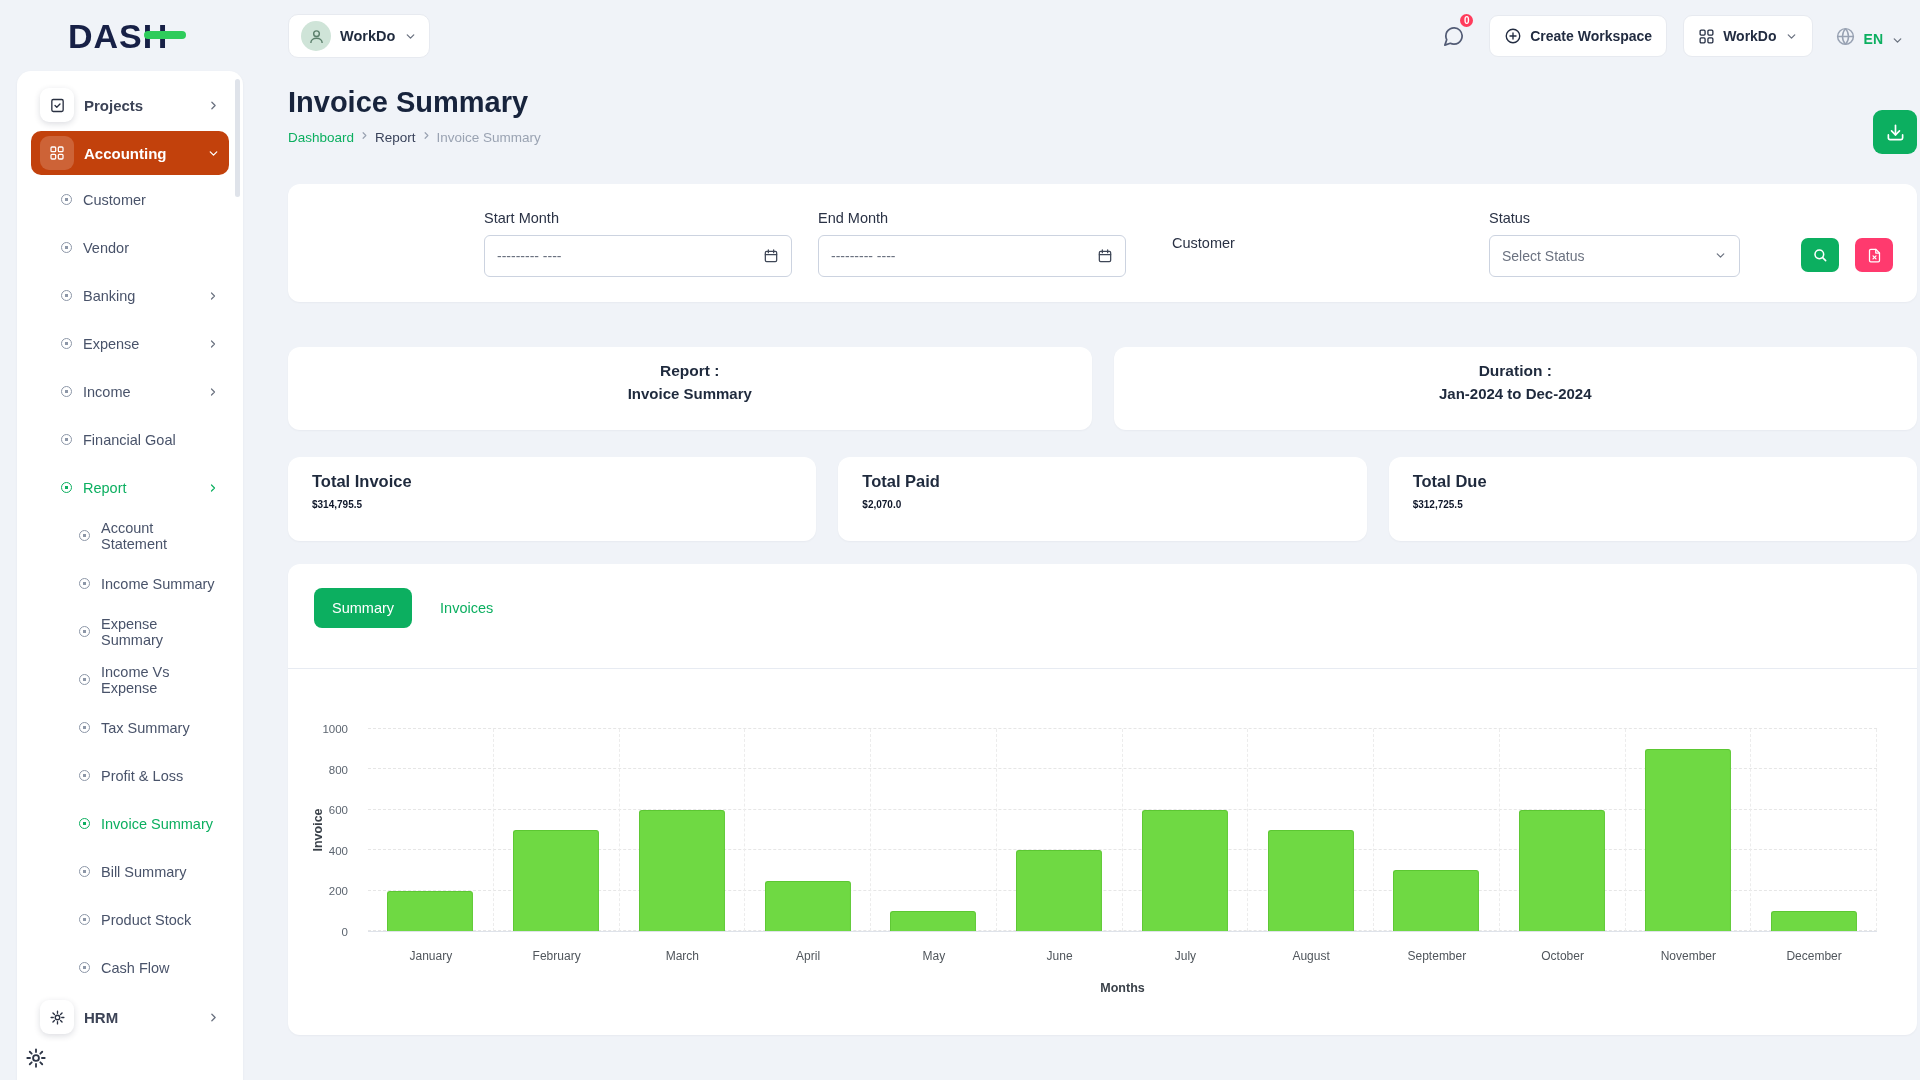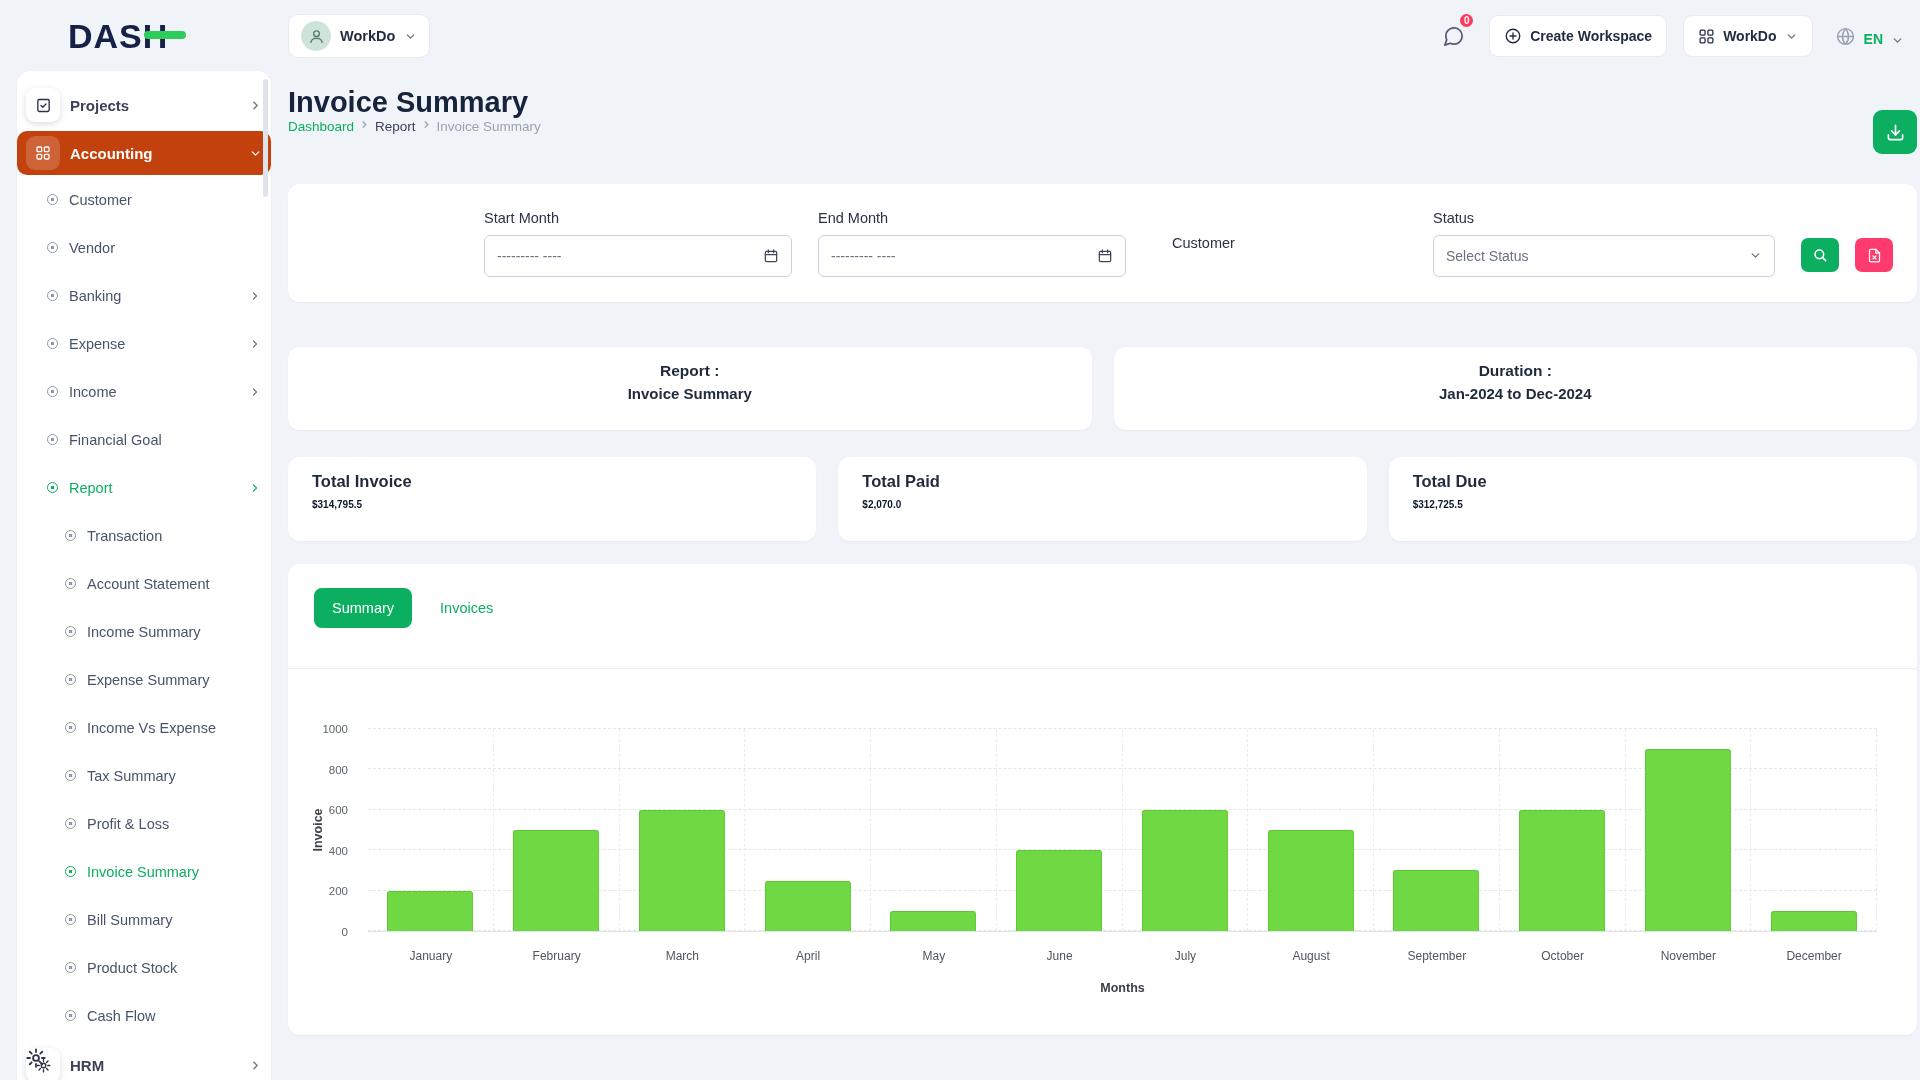--- a/index.html
+++ b/index.html
@@ -18,57 +18,57 @@
   .hdr-right { margin-left:auto; display:flex; align-items:center; gap:16px; padding-right:10px; }
   .icon-btn { position:relative; width:40px; height:40px; display:flex; align-items:center; justify-content:center; color:#525b75; cursor:pointer; }
   .badge { position:absolute; top:-4px; right:-2px; min-width:17px; height:17px; border-radius:9px; background:#ff3b5c; color:#fff; font-size:10px; font-weight:700; display:flex; align-items:center; justify-content:center; border:2px solid #f0f3f8; }
   .hdr-pill { display:flex; align-items:center; gap:8px; background:#fff; border:1px solid #e7eaf0; border-radius:9px; height:42px; padding:0 14px; font-size:14px; font-weight:600; color:#222c41; cursor:pointer; }
   .lang { display:flex; align-items:flex-end; gap:8px; cursor:pointer; padding:0 6px; }
   .lang .code { color:#0caf60; font-weight:700; font-size:14px; }
   .muted-icon { color:#98a2b3; }
   .chev { color:#6b7280; display:flex; }
 
   
-  .sidebar { position:absolute; left:17px; top:71px; width:254px; bottom:0; background:#fff; border-radius:14px 14px 0 0; box-shadow:0 1px 3px rgba(25,35,60,.05); padding:12px 0 0; overflow:hidden; }
+  .sidebar { position:absolute; left:17px; top:71px; width:226px; bottom:0; background:#fff; border-radius:14px 14px 0 0; box-shadow:0 1px 3px rgba(25,35,60,.05); padding:12px 14px 0; overflow:hidden; }
   .sb-thumb { position:absolute; right:3px; top:8px; width:5px; height:118px; border-radius:3px; background:#dfe3ea; }
   .nav-item { height:44px; display:flex; align-items:center; gap:10px; padding:0 9px; border-radius:10px; color:#3c4356; font-size:15px; font-weight:600; cursor:pointer; margin-bottom:4px; }
   .icon-box { width:34px; height:34px; border-radius:9px; flex:0 0 34px; display:flex; align-items:center; justify-content:center; background:#fff; box-shadow:0 2px 6px rgba(35,45,70,.16); color:#2a3142; }
   .nav-item.active { background:#c2410c; color:#fff; }
   .nav-item.active .icon-box { background:rgba(255,255,255,.18); box-shadow:none; color:#fff; }
   .nav-item .chev { margin-left:auto; }
   .nav-item.active .chev { color:#fff; }
   .sub-item { height:41px; display:flex; align-items:center; gap:11px; padding-left:30px; padding-right:10px; font-size:14.5px; font-weight:500; color:#49536a; margin-bottom:7px; cursor:pointer; }
   .sub-item.lvl2 { padding-left:48px; }
   .dot-icon { width:11px; height:11px; flex:0 0 11px; border:1.6px solid #8d97a8; border-radius:50%; color:#8d97a8; background:radial-gradient(circle, currentColor 0 1.6px, transparent 2px); }
   .sub-item.active { color:#0caf60; }
   .sub-item.active .dot-icon { border-color:#0caf60; color:#0caf60; }
   .sub-item .chev { margin-left:auto; }
   .sub-item.active .chev { color:#0caf60; }
   .gear-fab { position:absolute; left:16px; bottom:2px; width:40px; height:40px; display:flex; align-items:center; justify-content:center; color:#2f3748; cursor:pointer; }
 
   
   .main { position:absolute; left:288px; top:72px; width:1629px; }
   .page-head { display:flex; justify-content:space-between; align-items:flex-start; margin-top:14px; }
   .page-title { font-size:29px; font-weight:700; color:#17233c; }
-  .breadcrumb { display:flex; align-items:flex-start; gap:5px; font-size:13.5px; }
+  .breadcrumb { margin-top:11px; display:flex; align-items:flex-start; gap:5px; font-size:13.5px; }
   .crumb-link { color:#0caf60; cursor:pointer; }
   .crumb-mid { color:#39425a; cursor:pointer; }
   .crumb-cur { color:#9aa3b2; }
   .crumb-sep { color:#9aa3b2; display:flex; }
   .download-btn { width:44px; height:44px; border-radius:9px; background:#0caf60; color:#fff; display:flex; align-items:center; justify-content:center; margin-top:24px; cursor:pointer; border:none; }
 
   .card { background:#fff; border-radius:12px; box-shadow:0 1px 2px rgba(25,35,60,.04); }
 
   .filter-card { margin-top:30px; height:118px; display:flex; align-items:center; gap:26px; padding:0 24px 0 196px; }
   .fgroup { display:flex; flex-direction:column; gap:9px; }
   .flabel { font-size:14.5px; font-weight:500; color:#2a3245; }
   .finput { height:42px; border:1px solid #ccd3e0; border-radius:6px; display:flex; align-items:center; justify-content:space-between; gap:10px; padding:0 12px; font-size:14px; color:#6b7280; background:#fff; cursor:pointer; }
   .w-date { width:308px; }
   .w-cust { width:291px; margin-left:20px; }
-  .w-stat { width:342px; }
+  .w-stat { width:251px; }
   .fbtns { margin-left:auto; display:flex; gap:16px; margin-top:24px; }
   .sq-btn { width:38px; height:34px; border:none; border-radius:7px; display:flex; align-items:center; justify-content:center; color:#fff; cursor:pointer; }
   .sq-btn.search { background:#0caf60; }
   .sq-btn.reset { background:#ff3a6e; }
 
   .two-col { display:flex; gap:22px; margin-top:45px;text-align:center; }
   .info-card { flex:1; height:83px; padding:15px 24px; }
   .info-label { font-size:15.5px; font-weight:700; color:#1f2a3d; }
   .info-value { font-size:15px; font-weight:700; color:#1f2a3d; margin-top:5px; }
 
@@ -261,24 +261,20 @@
       <span>Report</span>
       <span class="chev">
         <svg width="12" height="12" viewBox="0 0 24 24" fill="none" stroke="currentColor" stroke-width="2.4" stroke-linecap="round" stroke-linejoin="round">
             <polyline points="9 6 15 12 9 18"></polyline>
           </svg>
       </span>
     </div>
 
     <div class="sub-item lvl2">
       <span class="dot-icon"></span>
-      <span>Transaction</span>
-    </div>
-    <div class="sub-item lvl2">
-      <span class="dot-icon"></span>
       <span>Account Statement</span>
     </div>
     <div class="sub-item lvl2">
       <span class="dot-icon"></span>
       <span>Income Summary</span>
     </div>
     <div class="sub-item lvl2">
       <span class="dot-icon"></span>
       <span>Expense Summary</span>
     </div>

